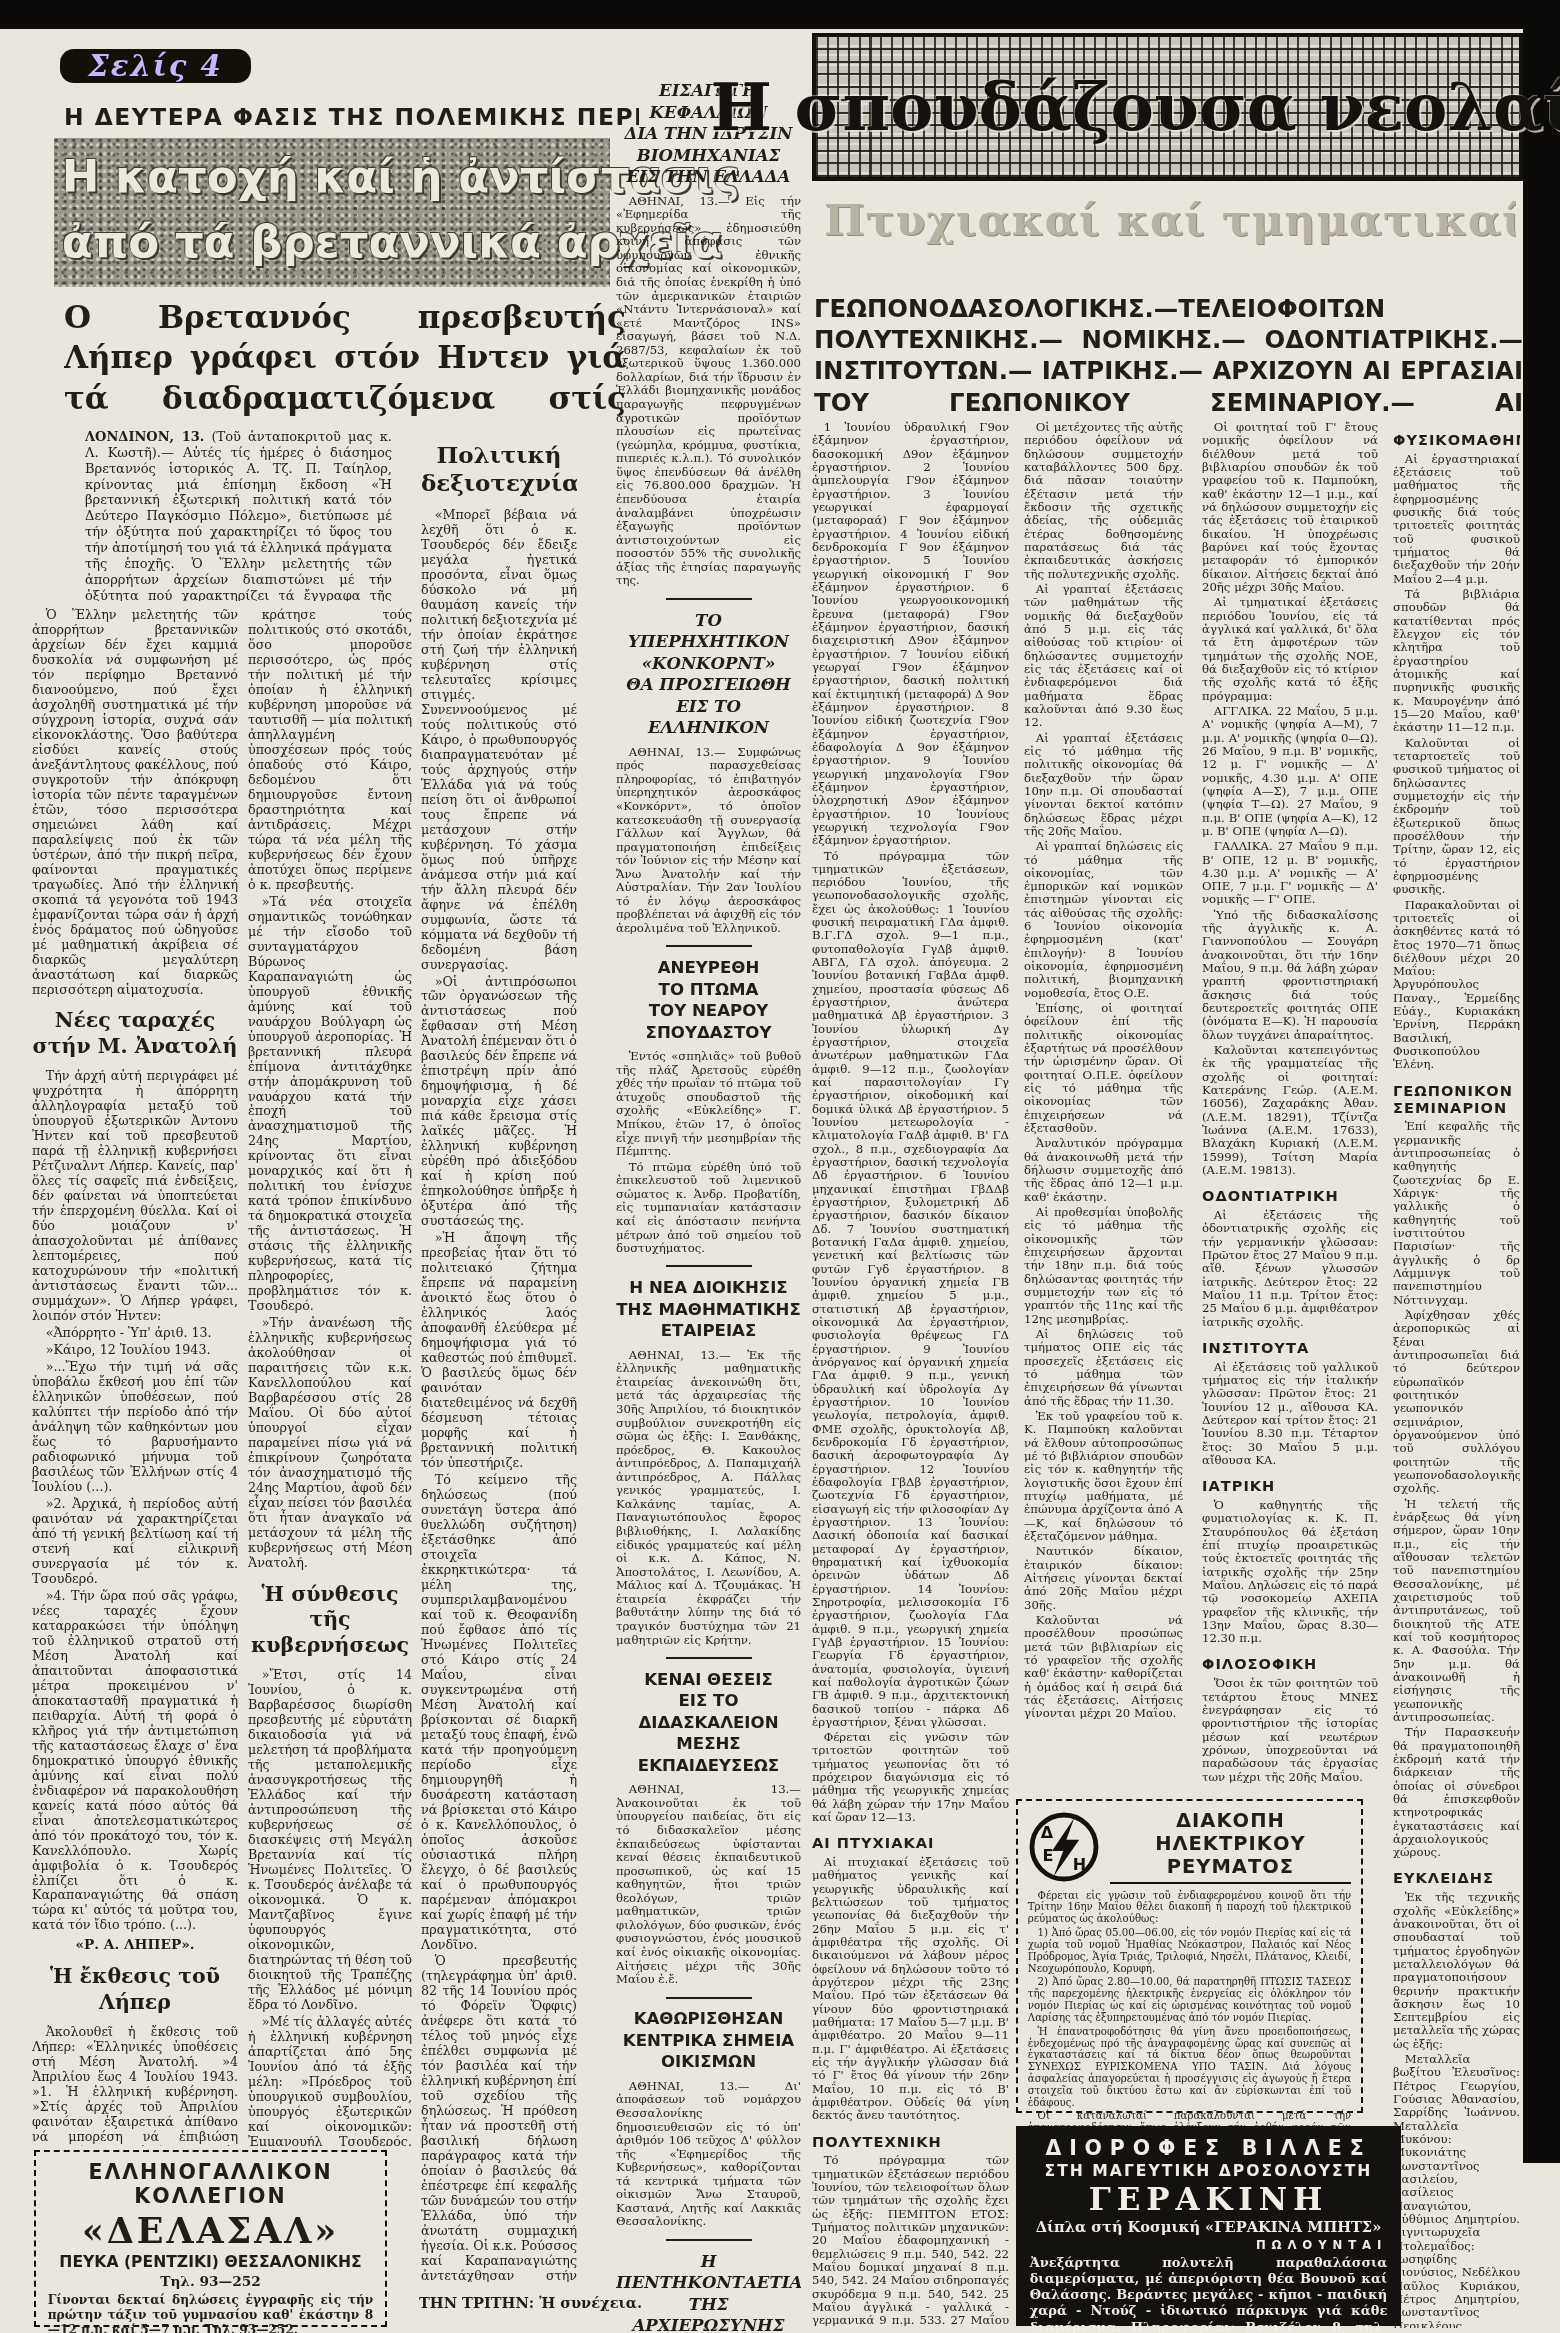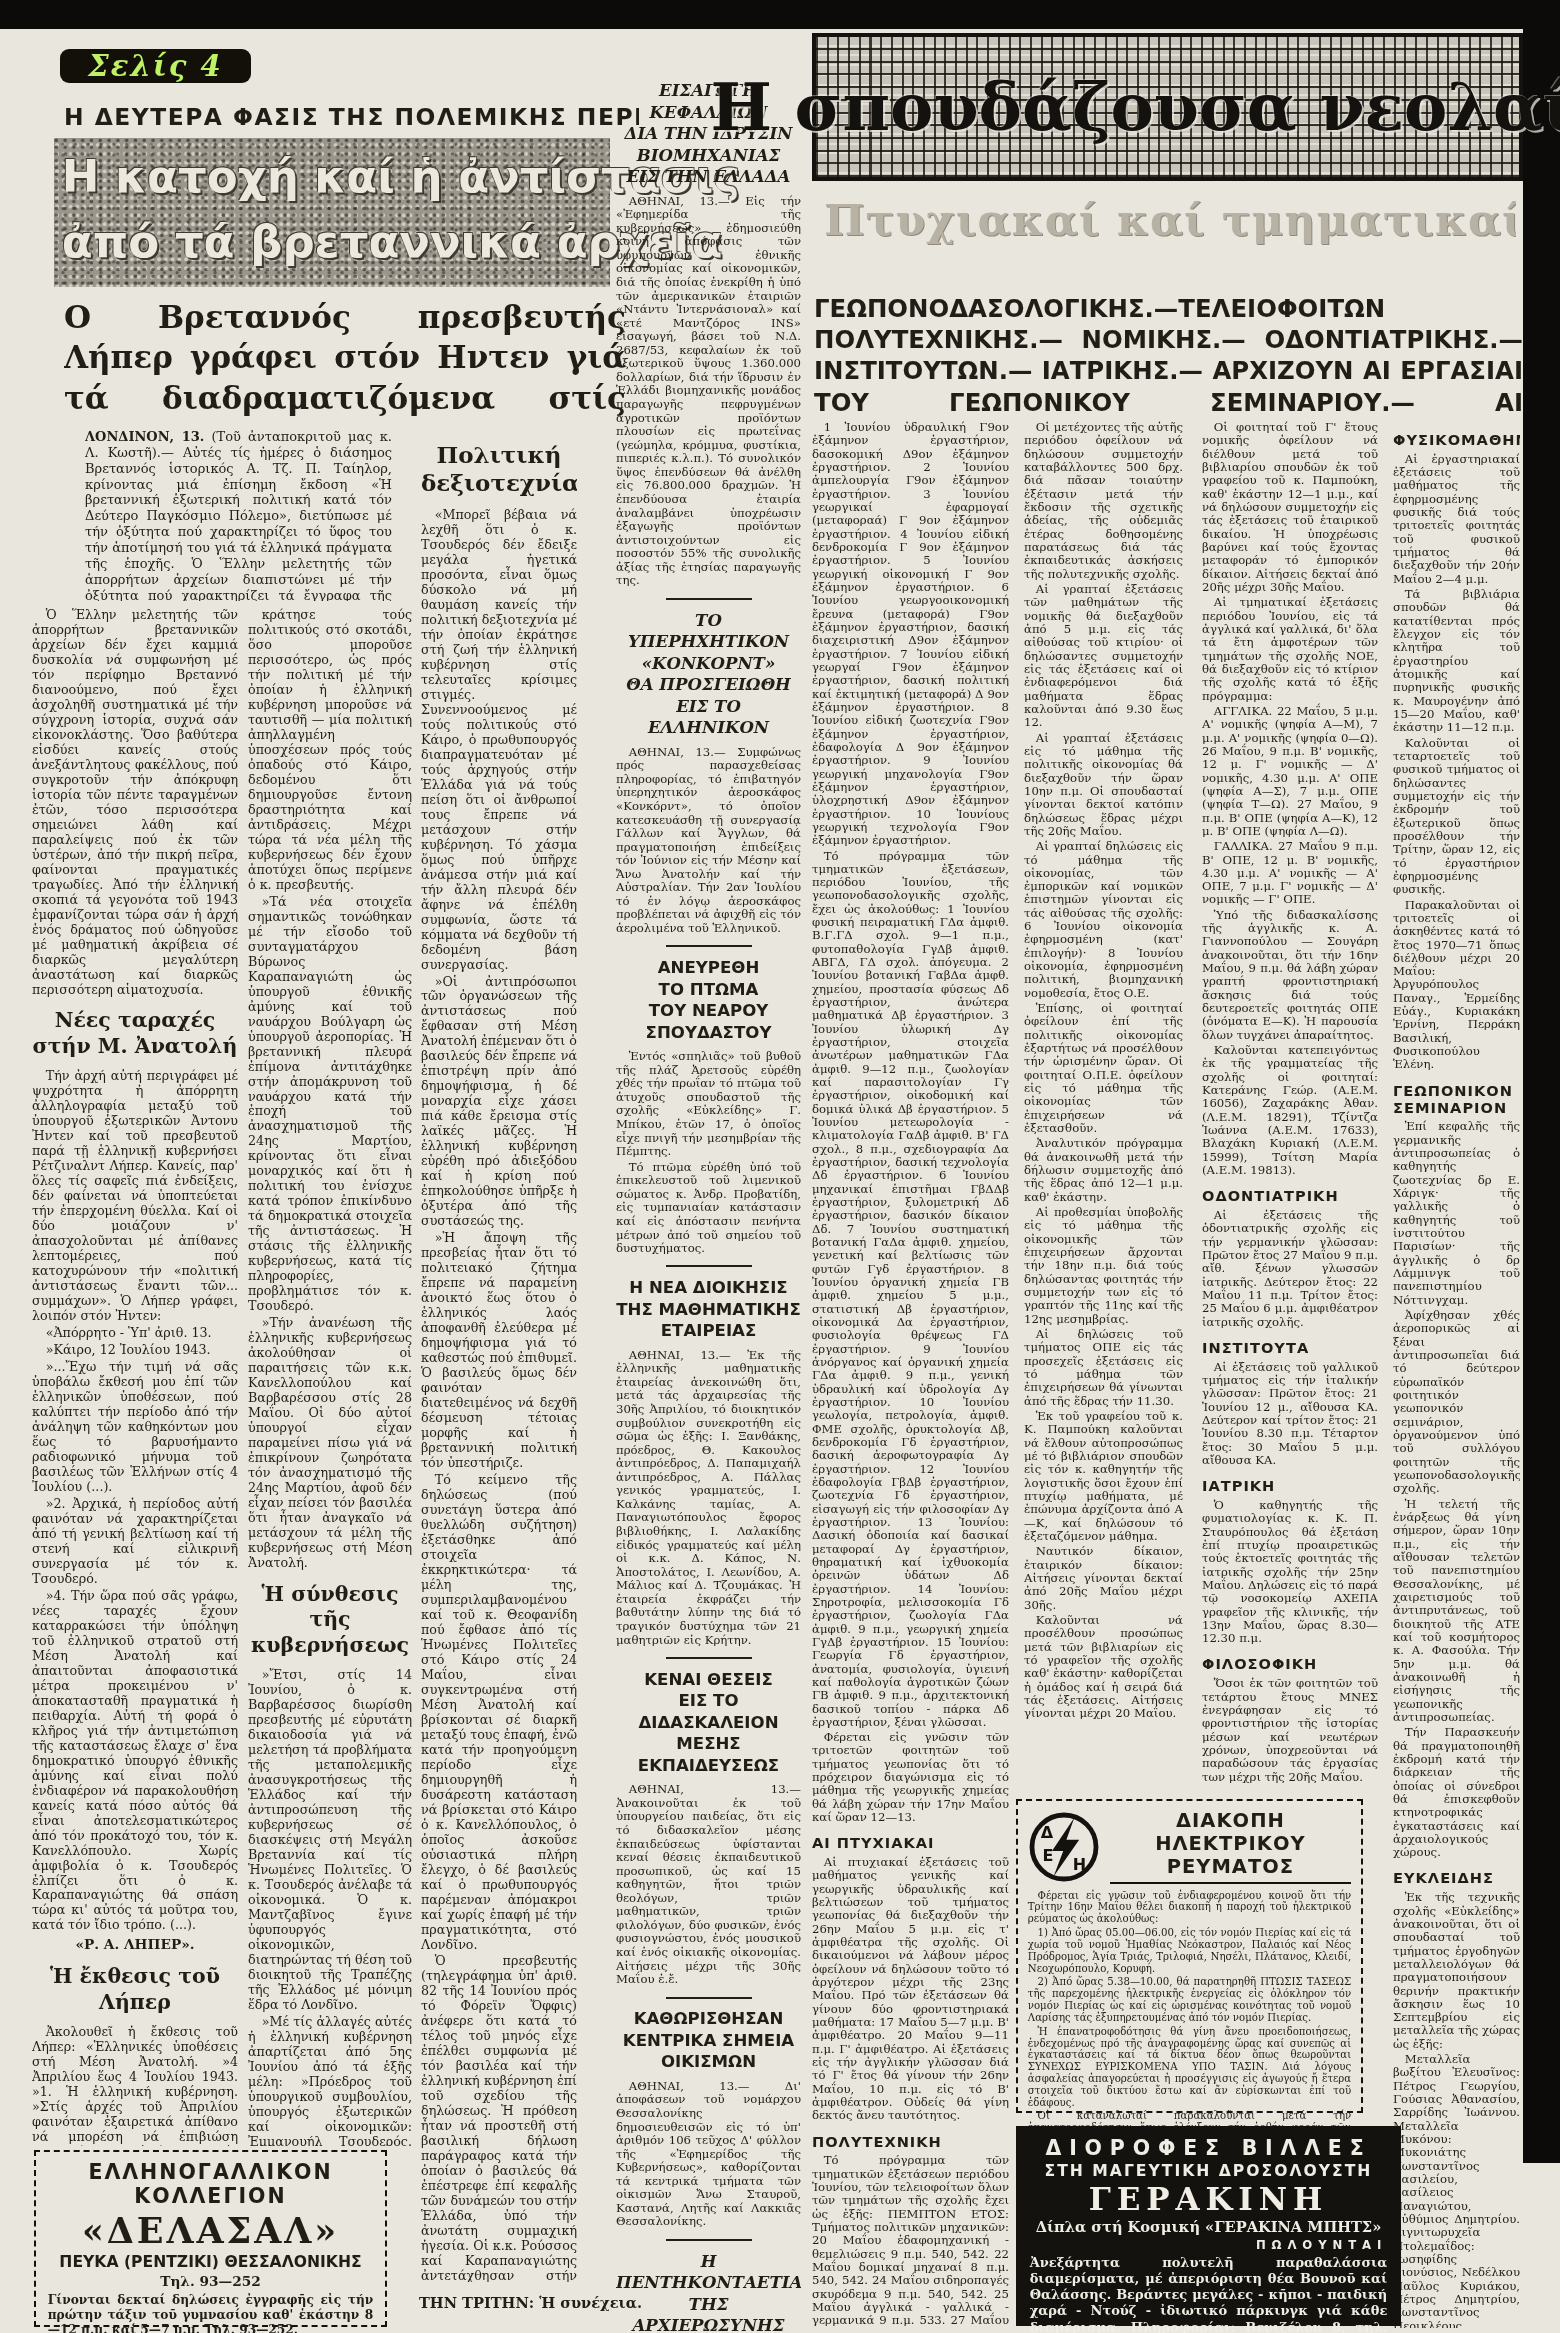--- a/index.html
+++ b/index.html
@@ -1,23 +1,23 @@
 <!DOCTYPE html>
 <html><head>
 <meta charset="utf-8">
 <style>
   html,body{margin:0;padding:0;background:#555;}
   .page{position:relative;width:1560px;height:2334px;background:#e9e6de;overflow:hidden;
         color:#211d17;font-family:"DejaVu Serif",serif;}
   .abs{position:absolute;}
   .topbar{left:0;top:0;width:1560px;height:29px;background:#0c0b09;}
   .rightbar{left:1523px;top:27px;width:37px;height:2136px;background:#0c0b09;}
-  .badge{left:60px;top:49px;width:191px;height:34px;background:#121008;color:#bef264;
+  .badge{left:60px;top:49px;width:191px;height:34px;background:#121008;color:#c4b5fd;
          display:flex;align-items:center;justify-content:center;
-         font:italic bold 29px "DejaVu Serif",serif;letter-spacing:2px;border-radius:9px;}
+         font:italic bold 29px "DejaVu Serif",serif;letter-spacing:2px;border-radius:14px;}
   .kicker{left:64px;top:103px;width:575px;font:bold 23.4px "DejaVu Sans",sans-serif;
           letter-spacing:1.5px;white-space:nowrap;overflow:hidden;}
   .noisy{left:54px;top:138px;width:556px;height:149px;padding:5.9px 7.8px;box-sizing:border-box;
          background-color:#9a968c;
          background-image:
            radial-gradient(circle at 25% 35%, rgba(35,31,25,.6) 0 1.5px, transparent 2.1px),
            radial-gradient(circle at 70% 60%, rgba(35,31,25,.5) 0 1.2px, transparent 2px),
            radial-gradient(circle at 45% 80%, rgba(240,236,226,.65) 0 1.6px, transparent 2.3px);
          background-size:8.8px 6.8px,12.7px 10.7px,6.8px 8.8px;}
   .noisy .nl{font:bold 45px/1.45 "DejaVu Sans",sans-serif;color:#ece8dd;white-space:nowrap;
@@ -259,21 +259,21 @@
           <text x="56" y="74" font-family="DejaVu Sans" font-size="20" font-weight="bold" fill="#14120e">Η</text>
         </svg>
       </span>
       <div class="dei-heads">
         <div class="dei-t1">ΔΙΑΚΟΠΗ ΗΛΕΚΤΡΙΚΟΥ ΡΕΥΜΑΤΟΣ</div>
       </div>
     </div>
     <div class="dei-body" id="dei-body">
         <p>Φέρεται εἰς γνῶσιν τοῦ ἐνδιαφερομένου κοινοῦ ὅτι τήν Τρίτην 16ην Μαΐου θέλει διακοπῆ ἡ παροχή τοῦ ἠλεκτρικοῦ ρεύματος ὡς ἀκολούθως:</p>
         <p>1) Ἀπό ὥρας 05.00—06.00, εἰς τόν νομόν Πιερίας καί εἰς τά χωρία τοῦ νομοῦ Ἡμαθίας Νεόκαστρον, Παλαιός καί Νέος Πρόδρομος, Ἁγία Τριάς, Τριλοφιά, Νησέλι, Πλάτανος, Κλειδί, Νεοχωρόπουλο, Κορυφή.</p>
-        <p>2) Ἀπό ὥρας 5.38—10.00, θά παρατηρηθῆ ΠΤΩΣΙΣ ΤΑΣΕΩΣ τῆς παρεχομένης ἠλεκτρικῆς ἐνεργείας εἰς ὁλόκληρον τόν νομόν Πιερίας ὡς καί εἰς ὡρισμένας κοινότητας τοῦ νομοῦ Λαρίσης τάς ἐξυπηρετουμένας ἀπό τόν νομόν Πιερίας.</p>
+        <p>2) Ἀπό ὥρας 2.80—10.00, θά παρατηρηθῆ ΠΤΩΣΙΣ ΤΑΣΕΩΣ τῆς παρεχομένης ἠλεκτρικῆς ἐνεργείας εἰς ὁλόκληρον τόν νομόν Πιερίας ὡς καί εἰς ὡρισμένας κοινότητας τοῦ νομοῦ Λαρίσης τάς ἐξυπηρετουμένας ἀπό τόν νομόν Πιερίας.</p>
         <p>Ἡ ἐπανατροφοδότησις θά γίνη ἄνευ προειδοποιήσεως, ἐνδεχομένως πρό τῆς ἀναγραφομένης ὥρας καί συνεπῶς αἱ ἐγκαταστάσεις καί τά δίκτυα δέον ὅπως θεωροῦνται ΣΥΝΕΧΩΣ ΕΥΡΙΣΚΟΜΕΝΑ ΥΠΟ ΤΑΣΙΝ. Διά λόγους ἀσφαλείας ἀπαγορεύεται ἡ προσέγγισις εἰς ἀγωγούς ἤ ἕτερα στοιχεῖα τοῦ δικτύου ἔστω καί ἄν εὑρίσκωνται ἐπί τοῦ ἐδάφους.</p>
         <p>Οἱ καταναλωταί παρακαλοῦνται μετά τήν ἐπανατροφοδότησιν ὅπως ἐλέγξουν τήν ὀρθήν φοράν τῶν τριφασικῶν ἠλεκτροκινητήρων των.</p>
       </div>
     <div class="dei-sign">Ἐκ τῆς Δ.Ε.Η.</div>
   </div>
 
   <div class="abs adblack">
     <div class="adb-l1">ΔΙΟΡΟΦΕΣ ΒΙΛΛΕΣ</div>
     <div class="adb-l2">ΣΤΗ ΜΑΓΕΥΤΙΚΗ ΔΡΟΣΟΛΟΥΣΤΗ</div>
     <div class="adb-name">ΓΕΡΑΚΙΝΗ</div>

